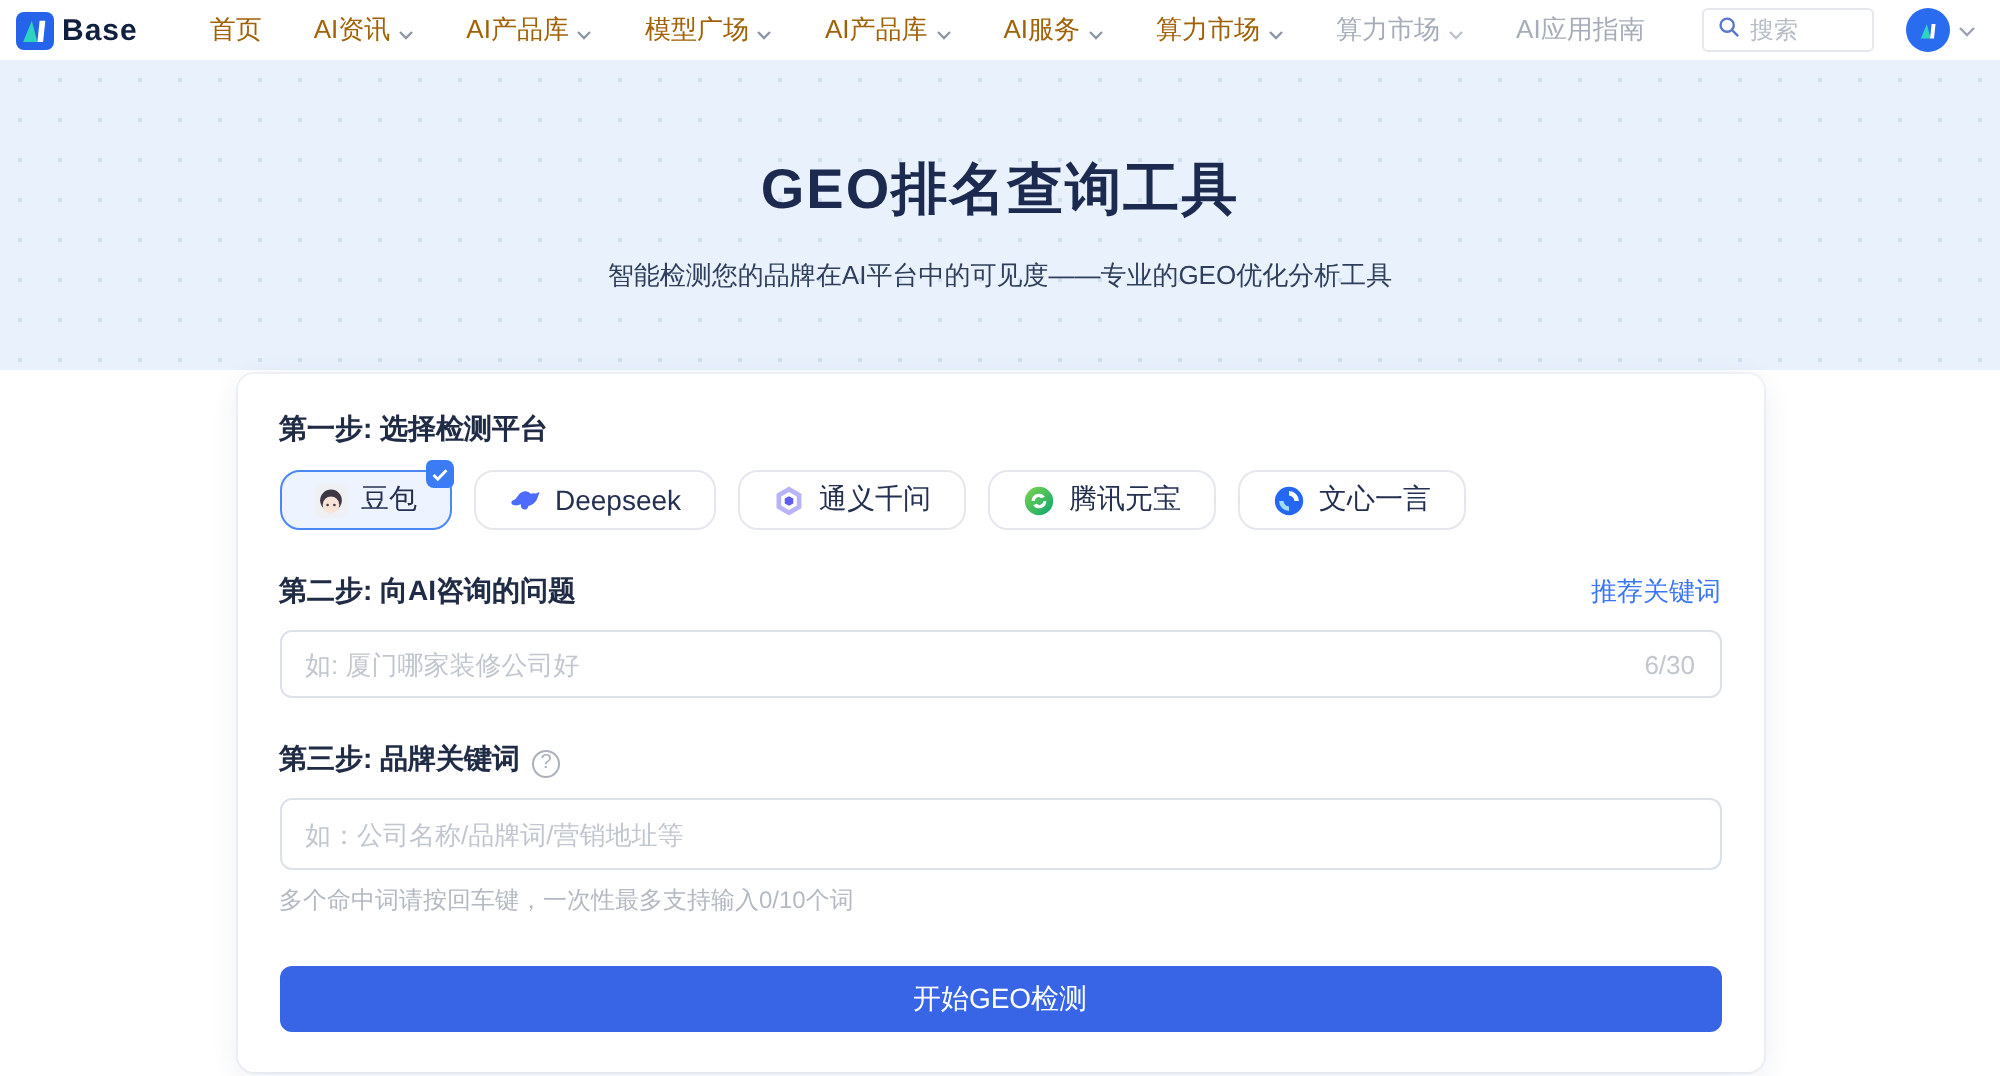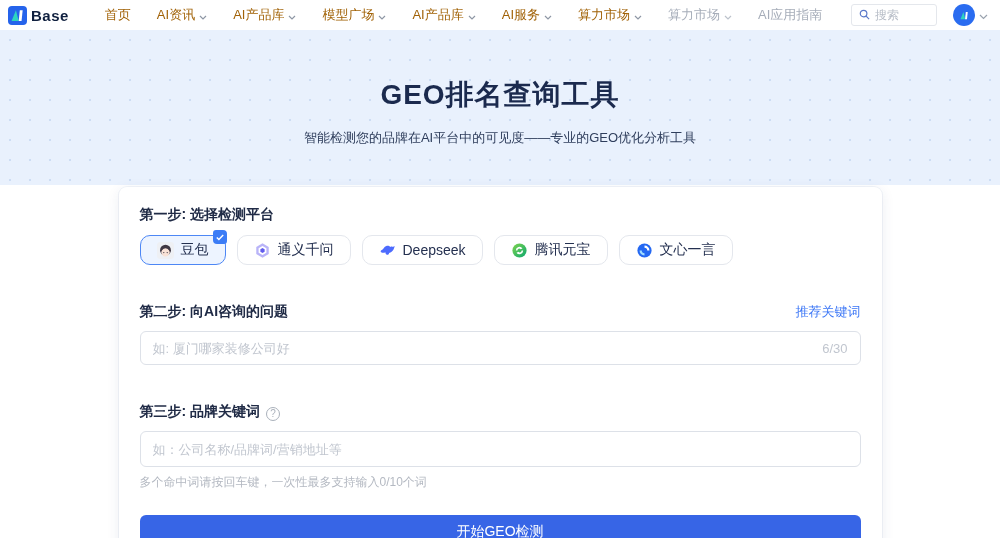--- a/index.html
+++ b/index.html
@@ -71,21 +71,21 @@
   }
   .platform.selected { background:#edf4ff; border-color:#4d87f5; }
   .check-badge {
     position:absolute; top:-6px; right:-2px; width:14px; height:14px;
     background:#3b7cf6; border-radius:3px 4px 3px 4px;
     display:flex; align-items:center; justify-content:center;
   }
   .platform .p-icon { display:flex; width:17px; height:17px; }
   .platform .p-icon svg { width:17px; height:17px; }
 
-  .sec { margin-top:38px; }
+  .sec { margin-top:22px; }
   .link { font-size:13px; color:#3b76f6; cursor:pointer; }
 
   .input-wrap {
     margin-top:10px; height:34px; border:1px solid #dde1e8; border-radius:6px;
     display:flex; align-items:center; padding:0 12px; background:#fff; gap:8px;
   }
   .input-wrap input {
     flex:1; border:none; outline:none; font-size:13px; color:#333;
     font-family:"Liberation Sans", sans-serif;
   }
@@ -224,35 +224,35 @@
             <circle cx="8" cy="12.4" r="0.75" fill="#3f3844"></circle>
             <circle cx="12" cy="12.4" r="0.75" fill="#3f3844"></circle>
           </svg>
         </span>
         <span>豆包</span>
       </div>
 
       <div class="platform">
         <span class="p-icon">
           <svg viewBox="0 0 24 24">
+            <path fill="#4d6bfe" d="M22.2 6c-.2-.2-.6-.2-.9 0-1 .7-1.9.9-2.7.6-.9-.2-1.8-.1-2.6.3-1.2-1.4-3.1-2-4.8-1.6C8.9 5.8 7.6 7.4 6.6 8.8c-.8 1.1-1.5 2.1-2.6 2.5-1.2.5-1.8 1.3-1.6 2.1.1.8 1 1.4 2.2 1.6 1.5.3 3.2 0 4.6-.7-.1.3-.1.5-.1.8 0 1.1.5 2.1 1.4 2.6.9.5 2 .5 2.8-.1.6-.5 1-1.2 1-2 2.6-.7 4.8-2.3 6-4.5.4-.7.7-1.4.9-2.2.1-.4.2-.8.4-1.2.2-.6.4-1.2.6-1.7z"></path>
+          </svg>
+        </span>
+        <span>Deepseek</span>
+      </div>
+
+      <div class="platform">
+        <span class="p-icon">
+          <svg viewBox="0 0 24 24">
             <path d="M12 1.8l8.8 5.1v10.2L12 22.2l-8.8-5.1V6.9z" fill="#b9b4f8"></path>
             <path d="M12 5.6l5.5 3.2v6.4L12 18.4l-5.5-3.2V8.8z" fill="#ffffff"></path>
             <path d="M12 8.6l3 1.7v3.4l-3 1.7-3-1.7v-3.4z" fill="#615ced"></path>
           </svg>
         </span>
         <span>通义千问</span>
-      </div>
-
-      <div class="platform">
-        <span class="p-icon">
-          <svg viewBox="0 0 24 24">
-            <path fill="#4d6bfe" d="M22.2 6c-.2-.2-.6-.2-.9 0-1 .7-1.9.9-2.7.6-.9-.2-1.8-.1-2.6.3-1.2-1.4-3.1-2-4.8-1.6C8.9 5.8 7.6 7.4 6.6 8.8c-.8 1.1-1.5 2.1-2.6 2.5-1.2.5-1.8 1.3-1.6 2.1.1.8 1 1.4 2.2 1.6 1.5.3 3.2 0 4.6-.7-.1.3-.1.5-.1.8 0 1.1.5 2.1 1.4 2.6.9.5 2 .5 2.8-.1.6-.5 1-1.2 1-2 2.6-.7 4.8-2.3 6-4.5.4-.7.7-1.4.9-2.2.1-.4.2-.8.4-1.2.2-.6.4-1.2.6-1.7z"></path>
-          </svg>
-        </span>
-        <span>Deepseek</span>
       </div>
 
       <div class="platform">
         <span class="p-icon">
           <svg viewBox="0 0 24 24">
             <defs>
                 <linearGradient id="yb" x1="0" y1="0" x2="1" y2="1">
               <stop offset="0" stop-color="#7fd44e"></stop>
                   <stop offset="1" stop-color="#0ba76e"></stop>
             </linearGradient>

